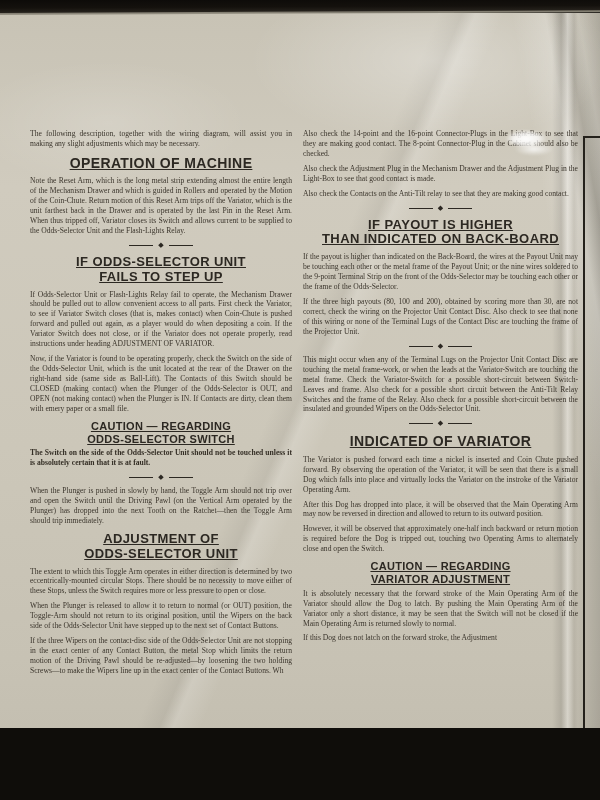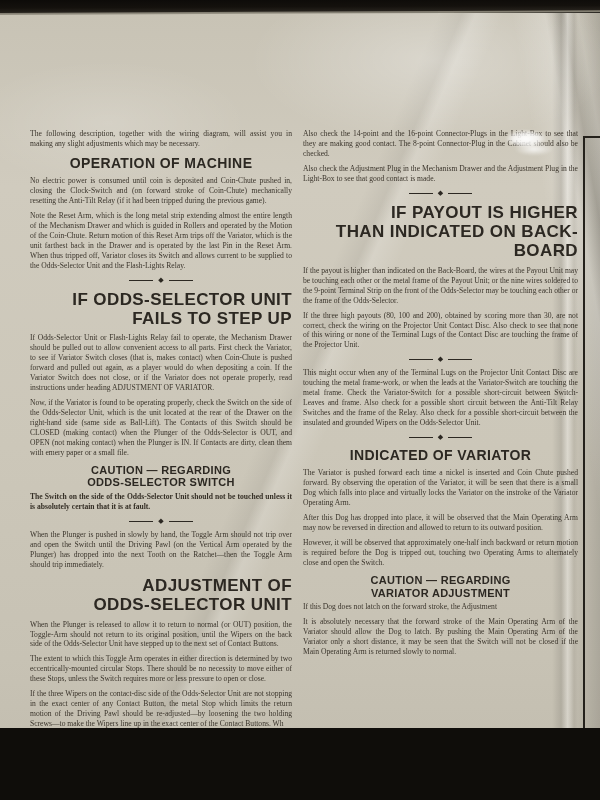--- a/index.html
+++ b/index.html
@@ -40,43 +40,42 @@
   .content{position:absolute;left:30px;top:129px;width:548px;display:flex;gap:11px;color:#39332a;}
   .col{overflow:hidden;}
   .col-left{width:262px;}
   .col-right{width:275px;}
 
   .blk{margin:0 0 5px 0;}
   .paragraph,.bold-paragraph{font-family:"Liberation Serif",serif;font-size:7.6px;line-height:1.31;
     text-align:justify;color:#3a342b;}
   .bold-paragraph{font-weight:700;color:#332d24;}
   .heading,.heading2,.subheading{font-family:"Liberation Sans",sans-serif;font-weight:700;text-align:center;
-    color:#2c2822;white-space:pre-line;letter-spacing:.4px;}
+    color:#2c2822;white-space:pre-line;letter-spacing:.4px;text-decoration:underline;}
   .heading{font-size:14px;line-height:1.1;margin:7px 0 5px;}
-  .heading2{font-size:17px;line-height:1.14;margin:6px 0 5px;text-align:right;}
+  .heading2{font-size:13px;line-height:1.14;margin:6px 0 5px;}
   .subheading{font-size:11px;line-height:1.16;margin:6px 0 3px;letter-spacing:.3px;}
   .divider{display:flex;align-items:center;justify-content:center;gap:5px;margin:6px 0 5px;color:#2c2822;}
   .divider .dash{display:inline-block;width:24px;border-top:1.6px solid #2c2822;}
   .divider .diamond{font-size:7px;line-height:1;font-family:"DejaVu Sans",sans-serif;}
 </style>
 </head>
 <body>
 
 <div class="photo">
   <div class="paper"></div>
   <div class="top-band"></div>
   <div class="top-edge-line"></div>
   <div class="fold-right"></div>
   <div class="printed-border"></div>
 
   <div class="content">
     <div class="col col-left" id="left-column">
         <div class="blk paragraph">The following description, together with the wiring diagram, will assist you in making any slight adjustments which may be necessary.</div>
         <div class="blk heading">OPERATION OF MACHINE</div>
-        <div class="blk paragraph">No electric power is consumed until coin is deposited and Coin-Chute pushed in, closing the Clock-Switch and (on forward stroke of Coin-Chute) mechanically resetting the Anti-Tilt Relay (if it had been tripped during the previous game).</div>
         <div class="blk paragraph">Note the Reset Arm, which is the long metal strip extending almost the entire length of the Mechanism Drawer and which is guided in Rollers and operated by the Motion of the Coin-Chute. Return motion of this Reset Arm trips off the Variator, which is the unit farthest back in the Drawer and is operated by the last Pin in the Reset Arm. When thus tripped off, Variator closes its Switch and allows current to be supplied to the Odds-Selector Unit and the Flash-Lights Relay.</div>
         <div class="blk divider">
           <span class="dash"></span>
           <span class="diamond">◆</span>
           <span class="dash"></span>
         </div>
         <div class="blk heading2">IF ODDS-SELECTOR UNIT
 FAILS TO STEP UP</div>
         <div class="blk paragraph">If Odds-Selector Unit or Flash-Lights Relay fail to operate, the Mechanism Drawer should be pulled out to allow convenient access to all parts. First check the Variator, to see if Variator Switch closes (that is, makes contact) when Coin-Chute is pushed forward and pulled out again, as a player would do when depositing a coin. If the Variator Switch does not close, or if the Variator does not operate properly, read instructions under heading ADJUSTMENT OF VARIATOR.</div>
         <div class="blk paragraph">Now, if the Variator is found to be operating properly, check the Switch on the side of the Odds-Selector Unit, which is the unit located at the rear of the Drawer on the right-hand side (same side as Ball-Lift). The Contacts of this Switch should be CLOSED (making contact) when the Plunger of the Odds-Selector is OUT, and OPEN (not making contact) when the Plunger is IN. If Contacts are dirty, clean them with emery paper or a small file.</div>
@@ -84,27 +83,28 @@
 ODDS-SELECTOR SWITCH</div>
         <div class="blk bold-paragraph">The Switch on the side of the Odds-Selector Unit should not be touched unless it is absolutely certain that it is at fault.</div>
         <div class="blk divider">
           <span class="dash"></span>
           <span class="diamond">◆</span>
           <span class="dash"></span>
         </div>
         <div class="blk paragraph">When the Plunger is pushed in slowly by hand, the Toggle Arm should not trip over and open the Switch until the Driving Pawl (on the Vertical Arm operated by the Plunger) has dropped into the next Tooth on the Ratchet—then the Toggle Arm should trip immediately.</div>
         <div class="blk heading2">ADJUSTMENT OF
 ODDS-SELECTOR UNIT</div>
+        <div class="blk paragraph">The extent to which this Toggle Arm operates in either direction is determined by two eccentrically-mounted circular Stops. There should be no necessity to move either of these Stops, unless the Switch requires more or less pressure to open or close.</div>
         <div class="blk paragraph">When the Plunger is released to allow it to return to normal (or OUT) position, the Toggle-Arm should not return to its original position, until the Wipers on the back side of the Odds-Selector Unit have stepped up to the next set of Contact Buttons.</div>
-        <div class="blk paragraph">The extent to which this Toggle Arm operates in either direction is determined by two eccentrically-mounted circular Stops. There should be no necessity to move either of these Stops, unless the Switch requires more or less pressure to open or close.</div>
         <div class="blk paragraph">If the three Wipers on the contact-disc side of the Odds-Selector Unit are not stopping in the exact center of any Contact Button, the metal Stop which limits the return motion of the Driving Pawl should be re-adjusted—by loosening the two holding Screws—to make the Wipers line up in the exact center of the Contact Buttons. Wh</div>
       </div>
     <div class="col col-right" id="right-column">
         <div class="blk paragraph">Also check the 14-point and the 16-point Connector-Plugs in the Light-Box to see that they are making good contact. The 8-point Connector-Plug in the Cabinet should also be checked.</div>
         <div class="blk paragraph">Also check the Adjustment Plug in the Mechanism Drawer and the Adjustment Plug in the Light-Box to see that good contact is made.</div>
+        <div class="blk paragraph">Also check the Contacts on the Anti-Tilt relay to see that they are making good contact.</div>
         <div class="blk divider">
           <span class="dash"></span>
           <span class="diamond">◆</span>
           <span class="dash"></span>
         </div>
         <div class="blk heading2">IF PAYOUT IS HIGHER
 THAN INDICATED ON BACK-BOARD</div>
         <div class="blk paragraph">If the payout is higher than indicated on the Back-Board, the wires at the Payout Unit may be touching each other or the metal frame of the Payout Unit; or the nine wires soldered to the 9-point Terminal Strip on the front of the Odds-Selector may be touching each other or the frame of the Odds-Selector.</div>
         <div class="blk paragraph">If the three high payouts (80, 100 and 200), obtained by scoring more than 30, are not correct, check the wiring on the Projector Unit Contact Disc. Also check to see that none of this wiring or none of the Terminal Lugs of the Contact Disc are touching the frame of the Projector Unit.</div>
         <div class="blk divider">
@@ -117,20 +117,20 @@
           <span class="dash"></span>
           <span class="diamond">◆</span>
           <span class="dash"></span>
         </div>
         <div class="blk heading">INDICATED OF VARIATOR</div>
         <div class="blk paragraph">The Variator is pushed forward each time a nickel is inserted and Coin Chute pushed forward. By observing the operation of the Variator, it will be seen that there is a small Dog which falls into place and virtually locks the Variator on the instroke of the Variator Operating Arm.</div>
         <div class="blk paragraph">After this Dog has dropped into place, it will be observed that the Main Operating Arm may now be reversed in direction and allowed to return to its outward position.</div>
         <div class="blk paragraph">However, it will be observed that approximately one-half inch backward or return motion is required before the Dog is tripped out, touching two Operating Arms to alternately close and open the Switch.</div>
         <div class="blk subheading">CAUTION — REGARDING
 VARIATOR ADJUSTMENT</div>
+        <div class="blk paragraph">It is absolutely necessary that the forward stroke of the Main Operating Arm of the Variator should allow the Dog to latch. By pushing the Main Operating Arm of the Variator only a short distance, it may be seen that the Switch will not be closed if the Main Operating Arm is returned slowly to normal.</div>
         <div class="blk paragraph">If this Dog does not latch on the forward stroke, the Adjustment</div>
-        <div class="blk paragraph">It is absolutely necessary that the forward stroke of the Main Operating Arm of the Variator should allow the Dog to latch. By pushing the Main Operating Arm of the Variator only a short distance, it may be seen that the Switch will not be closed if the Main Operating Arm is returned slowly to normal.</div>
       </div>
   </div>
 
   <div class="glare"></div>
   <div class="glare2"></div>
 </div>
 
 </body></html>

